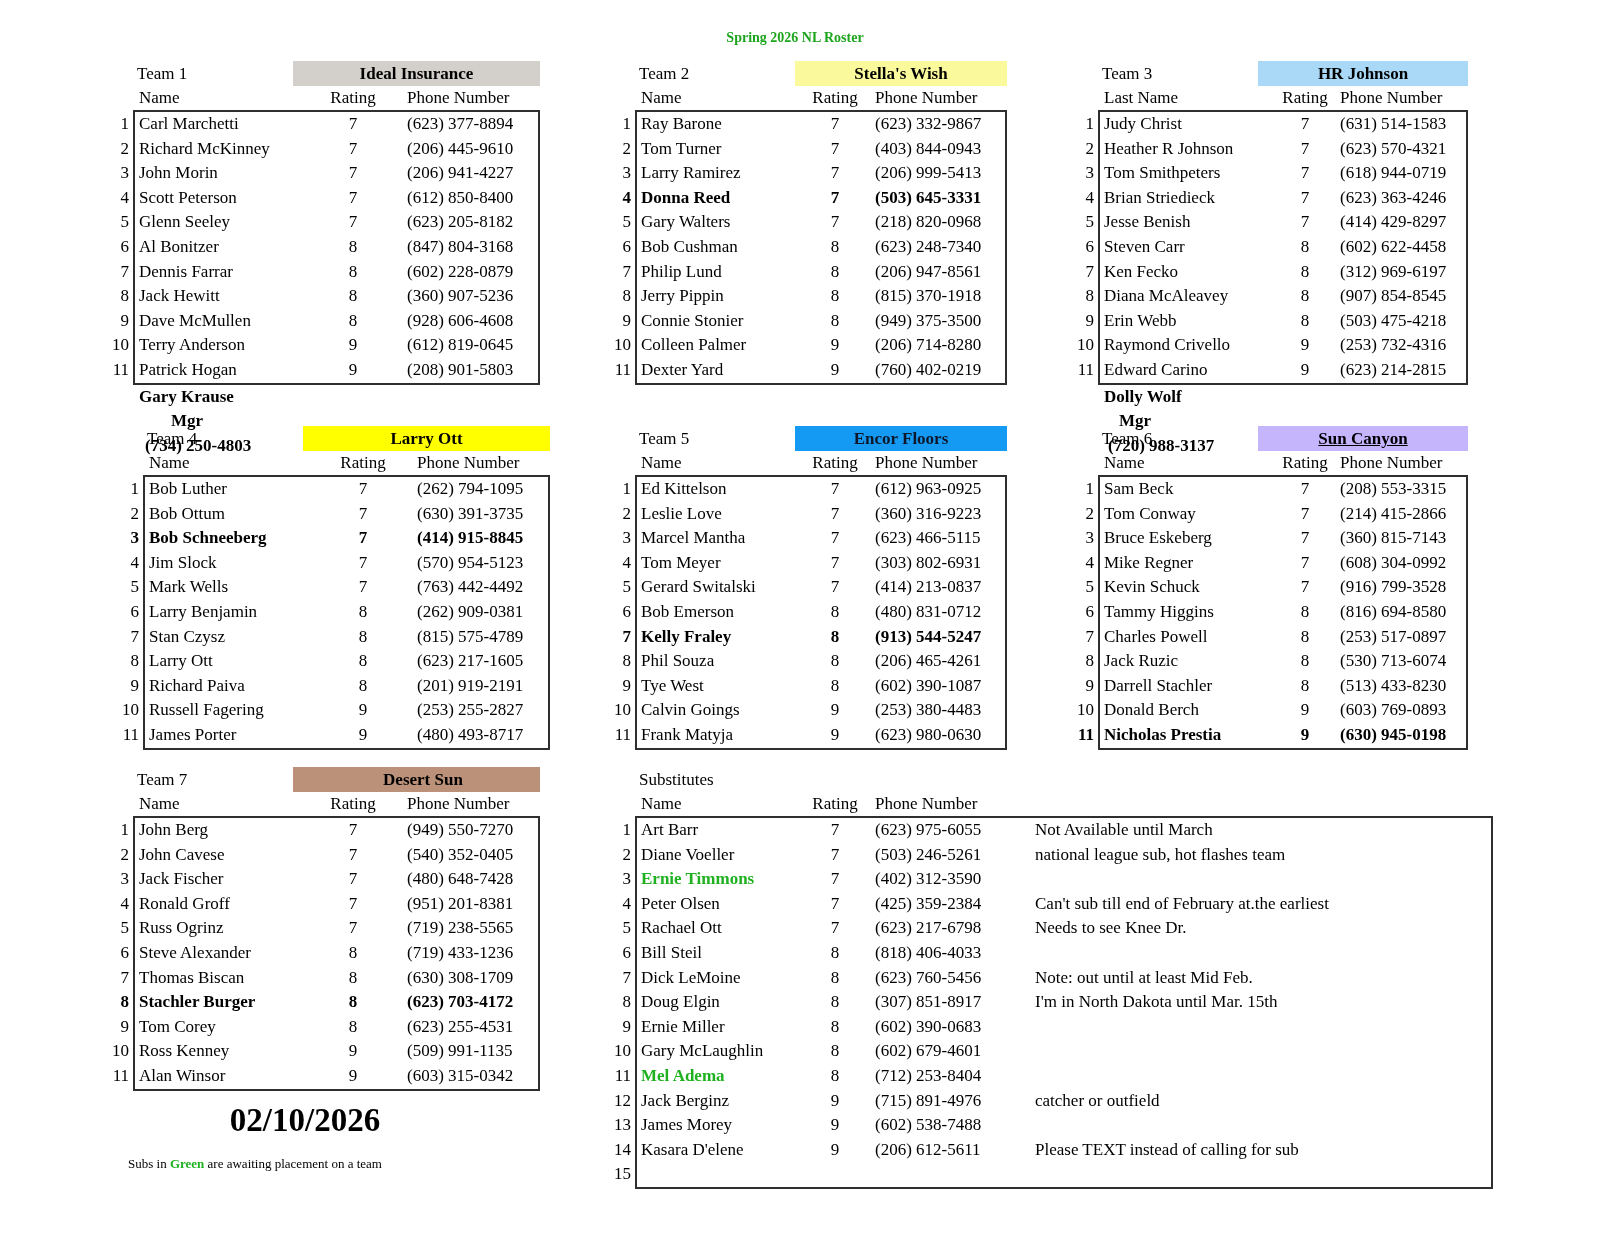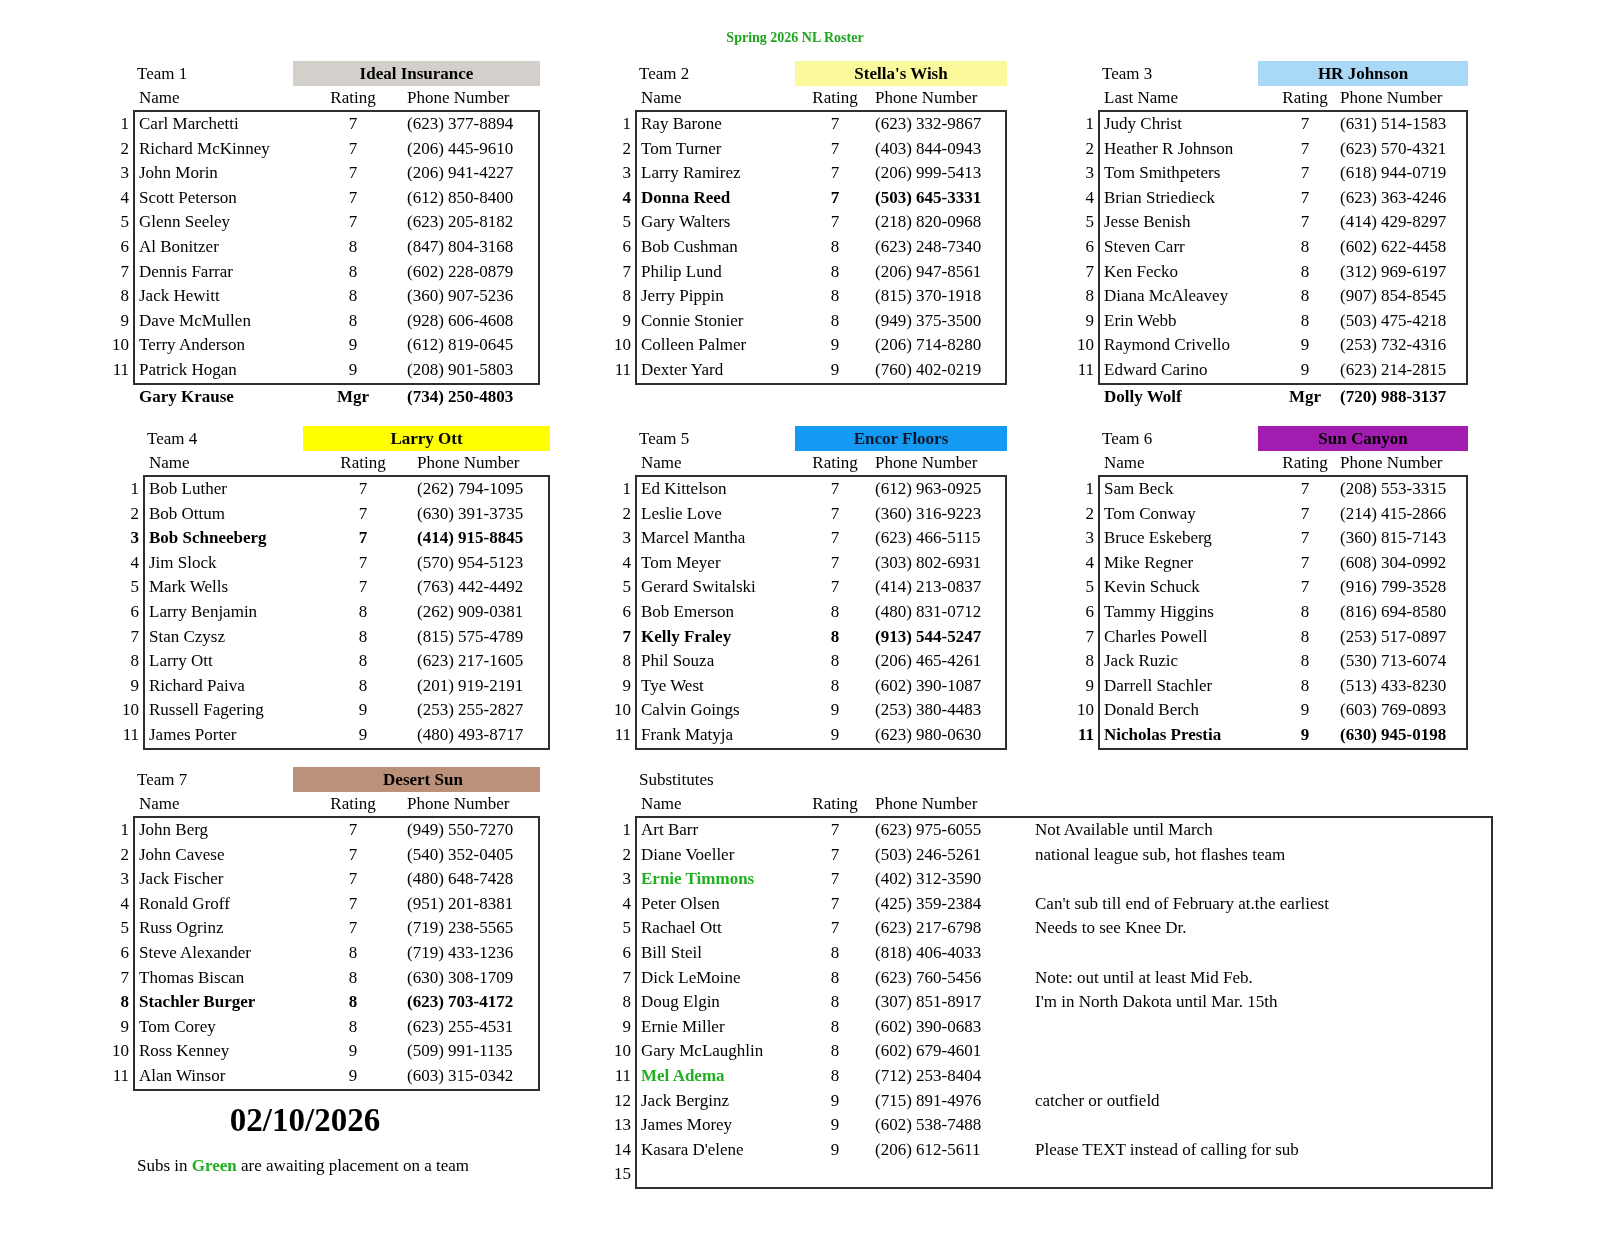--- a/index.html
+++ b/index.html
@@ -26,33 +26,33 @@
   .tbox {
     position:absolute; left:160px; right:0; top:-1px; height:25px;
     text-align:center; font-weight:bold; line-height:25px;
   }
   .chead { height:24px; line-height:24px; display:flex; padding-left:6px; }
   .rows { border:2px solid #2f2f2f; }
   .row { display:flex; height:24.6px; line-height:24.6px; position:relative; padding-left:4px; }
   .num { position:absolute; left:-34px; width:28px; text-align:right; }
   .bold { font-weight:bold; }
   .green { color:var(--sub-green,#1fb11f); font-weight:bold; }
-  .mgr { padding-left:6px; }
+  .mgr { padding-left:6px;flex-direction:column; }
 
   .col-a .pname { width:166px; } .col-a .rating { width:96px; text-align:center; } .col-a .phone { flex:1; padding-left:6px; }
   .col-b .pname { width:158px; } .col-b .rating { width:72px; text-align:center; } .col-b .phone { flex:1; padding-left:4px; }
   .col-c .pname { width:170px; } .col-c .rating { width:62px; text-align:center; } .col-c .phone { flex:1; padding-left:4px; }
   .col-s .pname { width:158px; } .col-s .rating { width:72px; text-align:center; } .col-s .phone { width:152px; padding-left:4px; }
   .col-s .note { flex:1; padding-left:8px; }
 
   .date {
     position:absolute; left:140px; top:1102px; width:330px; text-align:center;
     font-size:33px; font-weight:bold;
   }
-  .legend { position:absolute; left:137px; top:1156px; font-size:17px; }
+  .legend { position:absolute; left:128px; top:1156px; font-size:13px; }
 </style>
 </head>
 <body>
 
 <div class="canvas">
 
   <h1 class="title">Spring 2026 NL Roster</h1>
 
   <section class="block col-a pos-t1">
     <div class="bhead">
@@ -460,21 +460,21 @@
           <span class="pname">Frank Matyja</span>
           <span class="rating">9</span>
           <span class="phone">(623) 980-0630</span>
         </div>
       </div>
   </section>
 
   <section class="block col-c pos-t6">
     <div class="bhead">
       <span class="tlabel">Team 6</span>
-      <span class="tbox" style="background: #a21caf; color: rgb(0, 0, 0);">Sun Canyon</span>
+      <span class="tbox" style="background: #c4b5fd; color: rgb(0, 0, 0); text-decoration: underline;">Sun Canyon</span>
     </div>
     <div class="chead">
       <span class="pname">Name</span>
       <span class="rating">Rating</span>
       <span class="phone">Phone Number</span>
     </div>
     <div class="rows">
         <div class="row">
           <span class="num">1</span>
           <span class="pname">Sam Beck</span>

